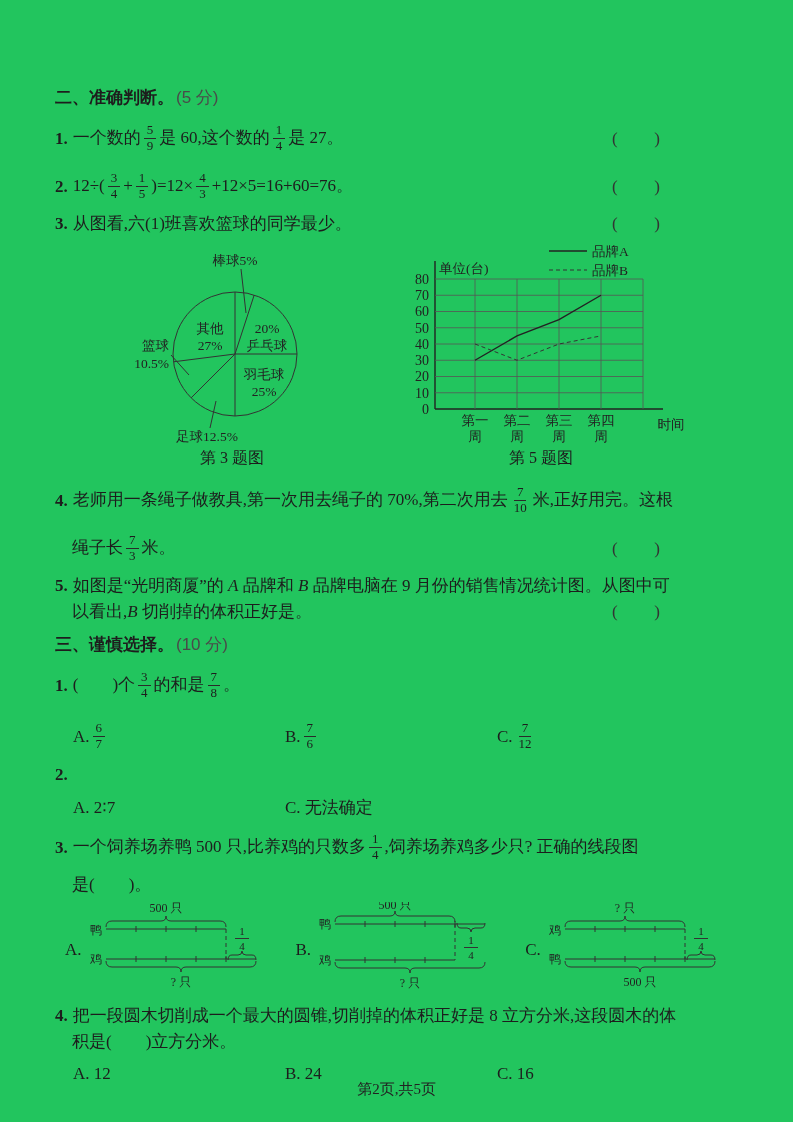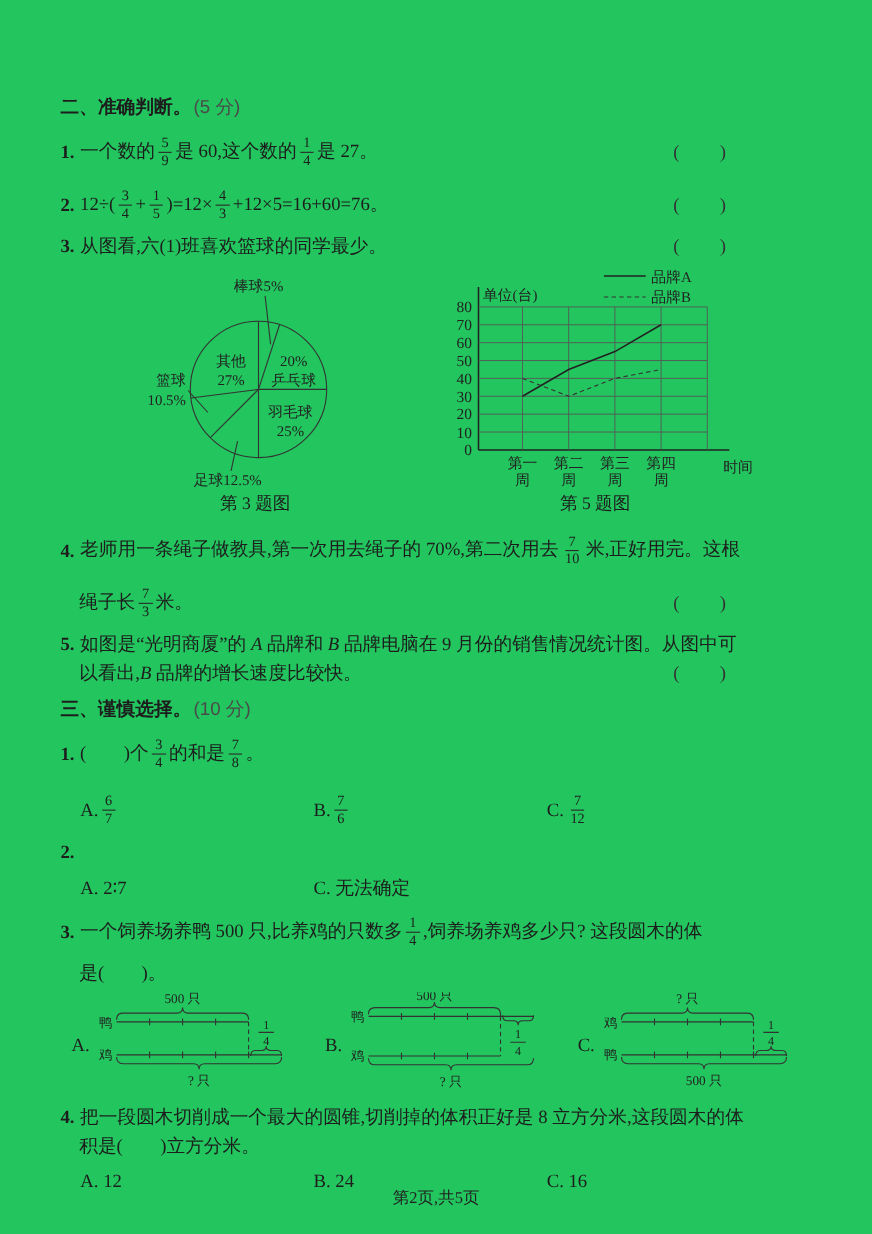--- a/index.html
+++ b/index.html
@@ -177,21 +177,21 @@
           </span>
     </div>
   </div>
 
   <div class="q">
     <div class="qline">
       <span class="qno">5.</span>
       <span class="qtext"><span>如图是“光明商厦”的 </span><i>A</i><span> 品牌和 </span><i>B</i><span> 品牌电脑在 9 月份的销售情况统计图。从图中可</span></span>
     </div>
     <div class="qline">
-      <span class="qtext cont"><span>以看出,</span><i>B</i><span> 品牌的增长速度比较快。</span></span>
+      <span class="qtext cont"><span>以看出,</span><i>B</i><span> 切削掉的体积正好是。</span></span>
       <span class="ans">
             <span>(</span>
             <span>)</span>
           </span>
     </div>
   </div>
 
   <div class="sec-header" style="margin-top:8px;">
     <span>三、谨慎选择。</span><span class="points">(10 分)</span>
   </div>
@@ -214,21 +214,21 @@
     </div>
     <div class="opts">
       <span class="opt">A. 2∶7</span>
       <span class="opt">C. 无法确定</span>
     </div>
   </div>
 
   <div class="q">
     <div class="qline tall">
       <span class="qno">3.</span>
-      <span class="qtext"><span>一个饲养场养鸭 500 只,比养鸡的只数多</span><span class="frac"><span class="num">1</span><span class="den">4</span></span><span>,饲养场养鸡多少只? 这段圆木的体</span></span>
+      <span class="qtext"><span>一个饲养场养鸭 500 只,比养鸡的只数多</span><span class="frac"><span class="num">1</span><span class="den">4</span></span><span>,饲养场养鸡多少只? 正确的线段图</span></span>
     </div>
     <div class="qline">
       <span class="qtext cont">是(　　)。</span>
     </div>
 
     <div class="segrow">
 
       <div class="seg">
         <span class="seglabel">A.</span>
         <svg width="212" height="95" viewBox="0 0 212 95">

